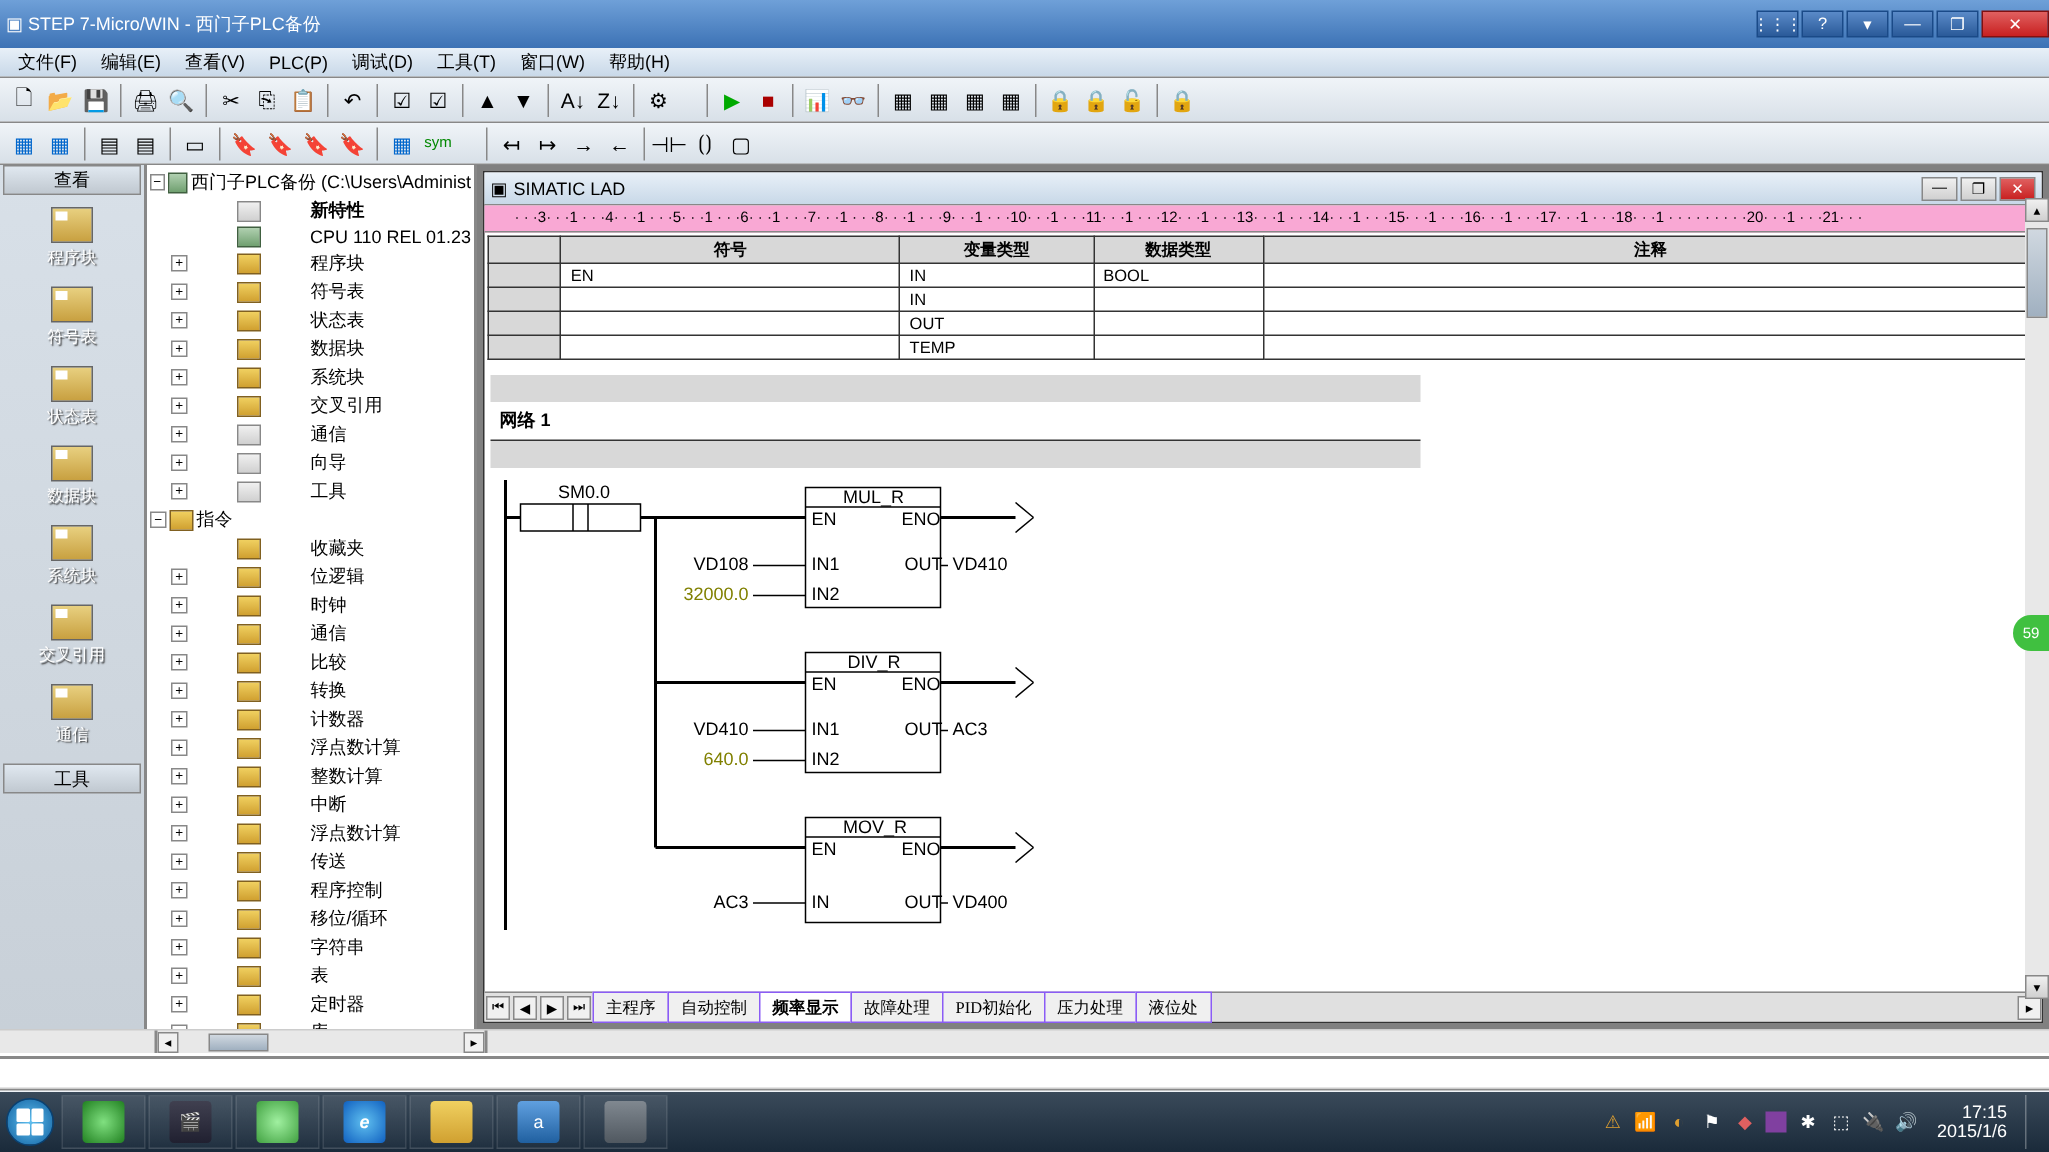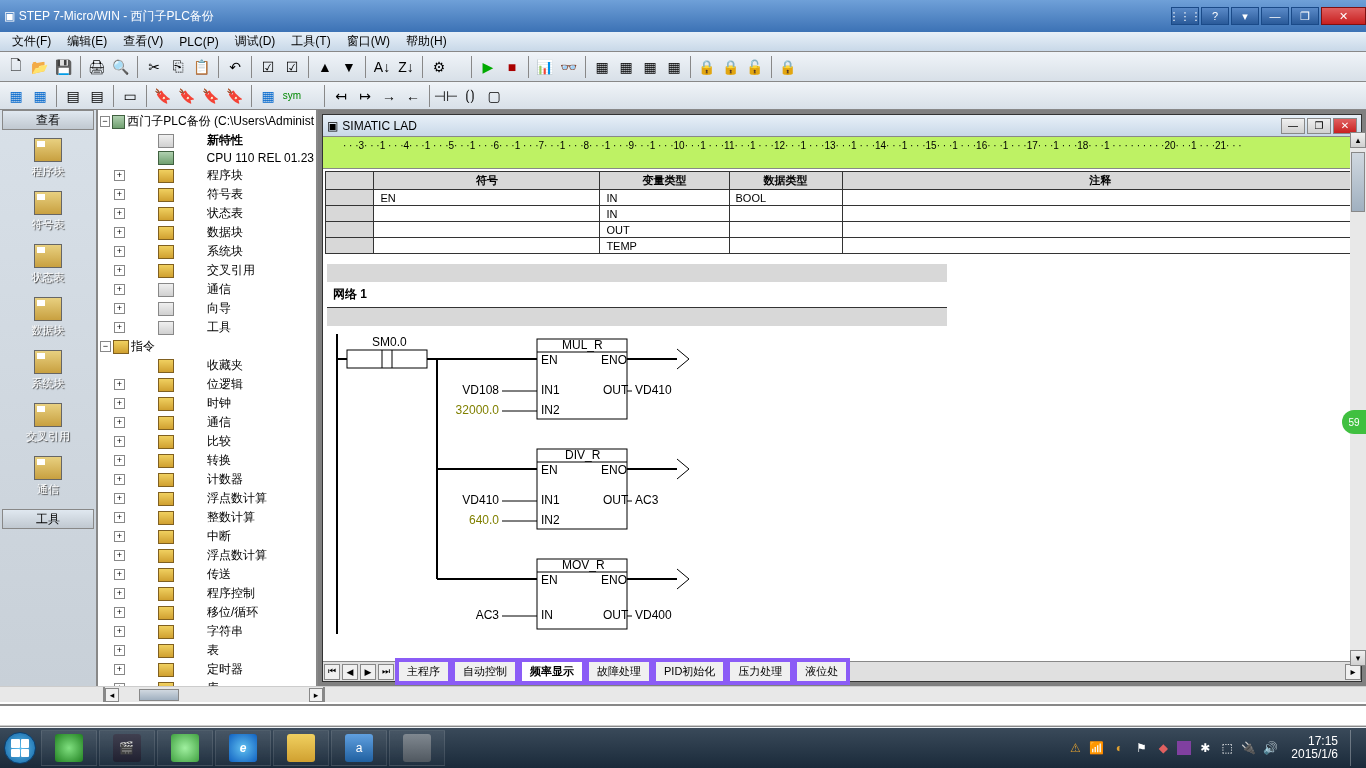--- a/index.html
+++ b/index.html
@@ -51,21 +51,21 @@
 
 .editor-area { flex: 1; background: #808080; display: flex; flex-direction: column; position: relative; }
 .editor-window { margin: 4px; background: #fff; border: 1px solid #333; flex: 1; display: flex; flex-direction: column; }
 .editor-titlebar { height: 22px; background: linear-gradient(#e8f0f8, #c8d8e8); display: flex; align-items: center; padding-left: 4px; border-bottom: 1px solid #888; justify-content: space-between; }
 .editor-title { display: flex; align-items: center; gap: 4px; }
 .editor-controls { display: flex; gap: 2px; padding-right: 4px; }
 .ed-btn { width: 24px; height: 16px; background: linear-gradient(#f0f0f0, #d0d0d0); border: 1px solid #888; display: flex; align-items: center; justify-content: center; font-size: 10px; cursor: pointer; }
 .ed-close { background: linear-gradient(#e06060, #c82020); color: #fff; }
 
 
-.ruler { height: 32px; background: #bef264; border-bottom: 1px solid #888; padding-left: 20px; font-size: 10px; letter-spacing: 0; white-space: nowrap; overflow: hidden; line-height: 18px; }
+.ruler { height: 18px; background: #f9a8d4; border-bottom: 1px solid #888; padding-left: 20px; font-size: 10px; letter-spacing: 0; white-space: nowrap; overflow: hidden; line-height: 18px; }
 
 
 .var-table { border-collapse: collapse; margin: 2px; }
 .var-table th, .var-table td { border: 1px solid #333; padding: 1px 6px; font-size: 11px; text-align: left; height: 16px; }
 .var-table th { background: #d8d8d8; text-align: center; }
 .th-symbol { width: 140px; }
 .th-vartype { width: 80px; }
 .th-datatype { width: 70px; margin-top: 16px; }
 .th-comment { width: 320px; }
 .row-sel { width: 30px; background: #d8d8d8; }
@@ -73,21 +73,21 @@
 
 .ladder-area { flex: 1; overflow: auto; padding: 4px 0 0 4px; position: relative; }
 .network-header { background: #d8d8d8; height: 18px; margin: 4px 0 0 0; width: 620px; }
 .network-label { background: #fff; padding: 4px 6px; font-size: 12px; width: 620px; border-bottom: 1px solid #333; }
 .network-comment { background: #d8d8d8; height: 18px; width: 620px; margin-bottom: 8px; }
 .ladder-svg { display: block; }
 
 
 .editor-tabs { height: 20px; background: #e0e0e0; display: flex; align-items: center; border-top: 1px solid #888; }
 .tab-nav-btn { width: 16px; height: 16px; border: 1px solid #888; background: #f0f0f0; display: flex; align-items: center; justify-content: center; font-size: 9px; margin: 0 1px; cursor: pointer; }
-.ed-tab { padding: 2px 8px; border: 4px solid #8b5cf6; background: #f0f0f0; font-size: 11px; cursor: pointer; margin-right: -1px; }
+.ed-tab { padding: 2px 8px; border: 1px solid #8b5cf6; background: #f0f0f0; font-size: 11px; cursor: pointer; margin-right: -1px; font-family: Liberation Serif, serif; }
 .ed-tab.active { background: #fff; font-weight: bold; }
 .tab-scroll-track { flex: 1; background: #e0e0e0; height: 14px; margin-left: 4px; }
 .tab-scroll-right { width: 16px; height: 16px; border: 1px solid #888; background: #f0f0f0; display: flex; align-items: center; justify-content: center; font-size: 10px; cursor: pointer; }
 
 
 .vscroll { position: absolute; right:0; top: 22px; bottom: 20px; width: 16px; background: #e8e8e8; }
 .vscroll-btn { width: 16px; height: 16px; background: linear-gradient(#f0f0f0,#d0d0d0); border: 1px solid #888; display:flex; align-items:center; justify-content:center; font-size:9px; cursor:pointer; }
 .vscroll-thumb { width: 14px; height: 60px; background: linear-gradient(#d0d8e0,#a0b0c0); border:1px solid #888; margin: 4px auto; }
 
 

